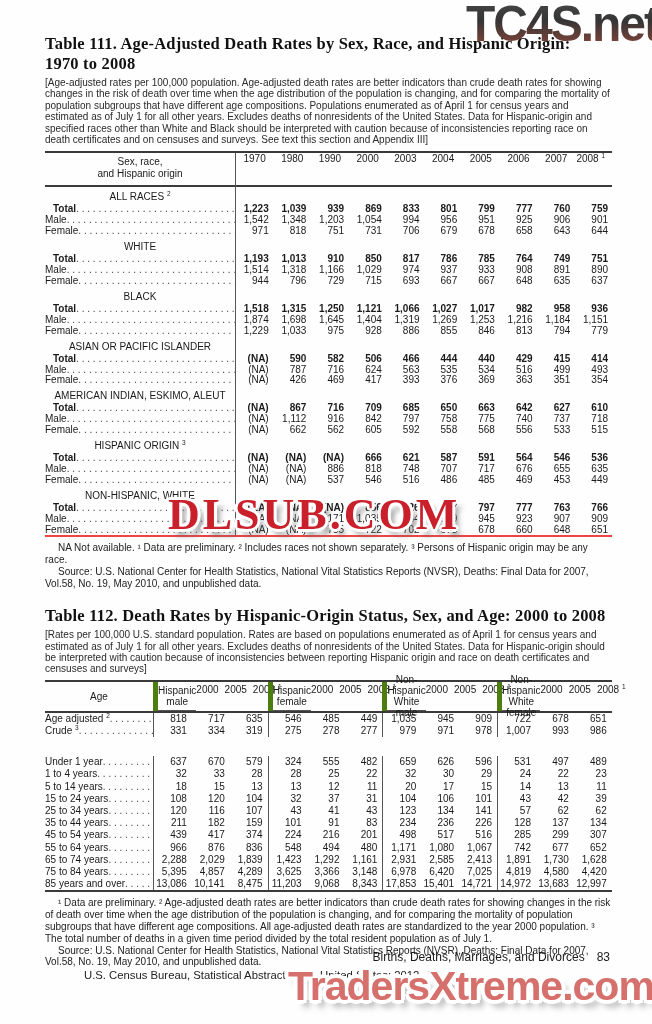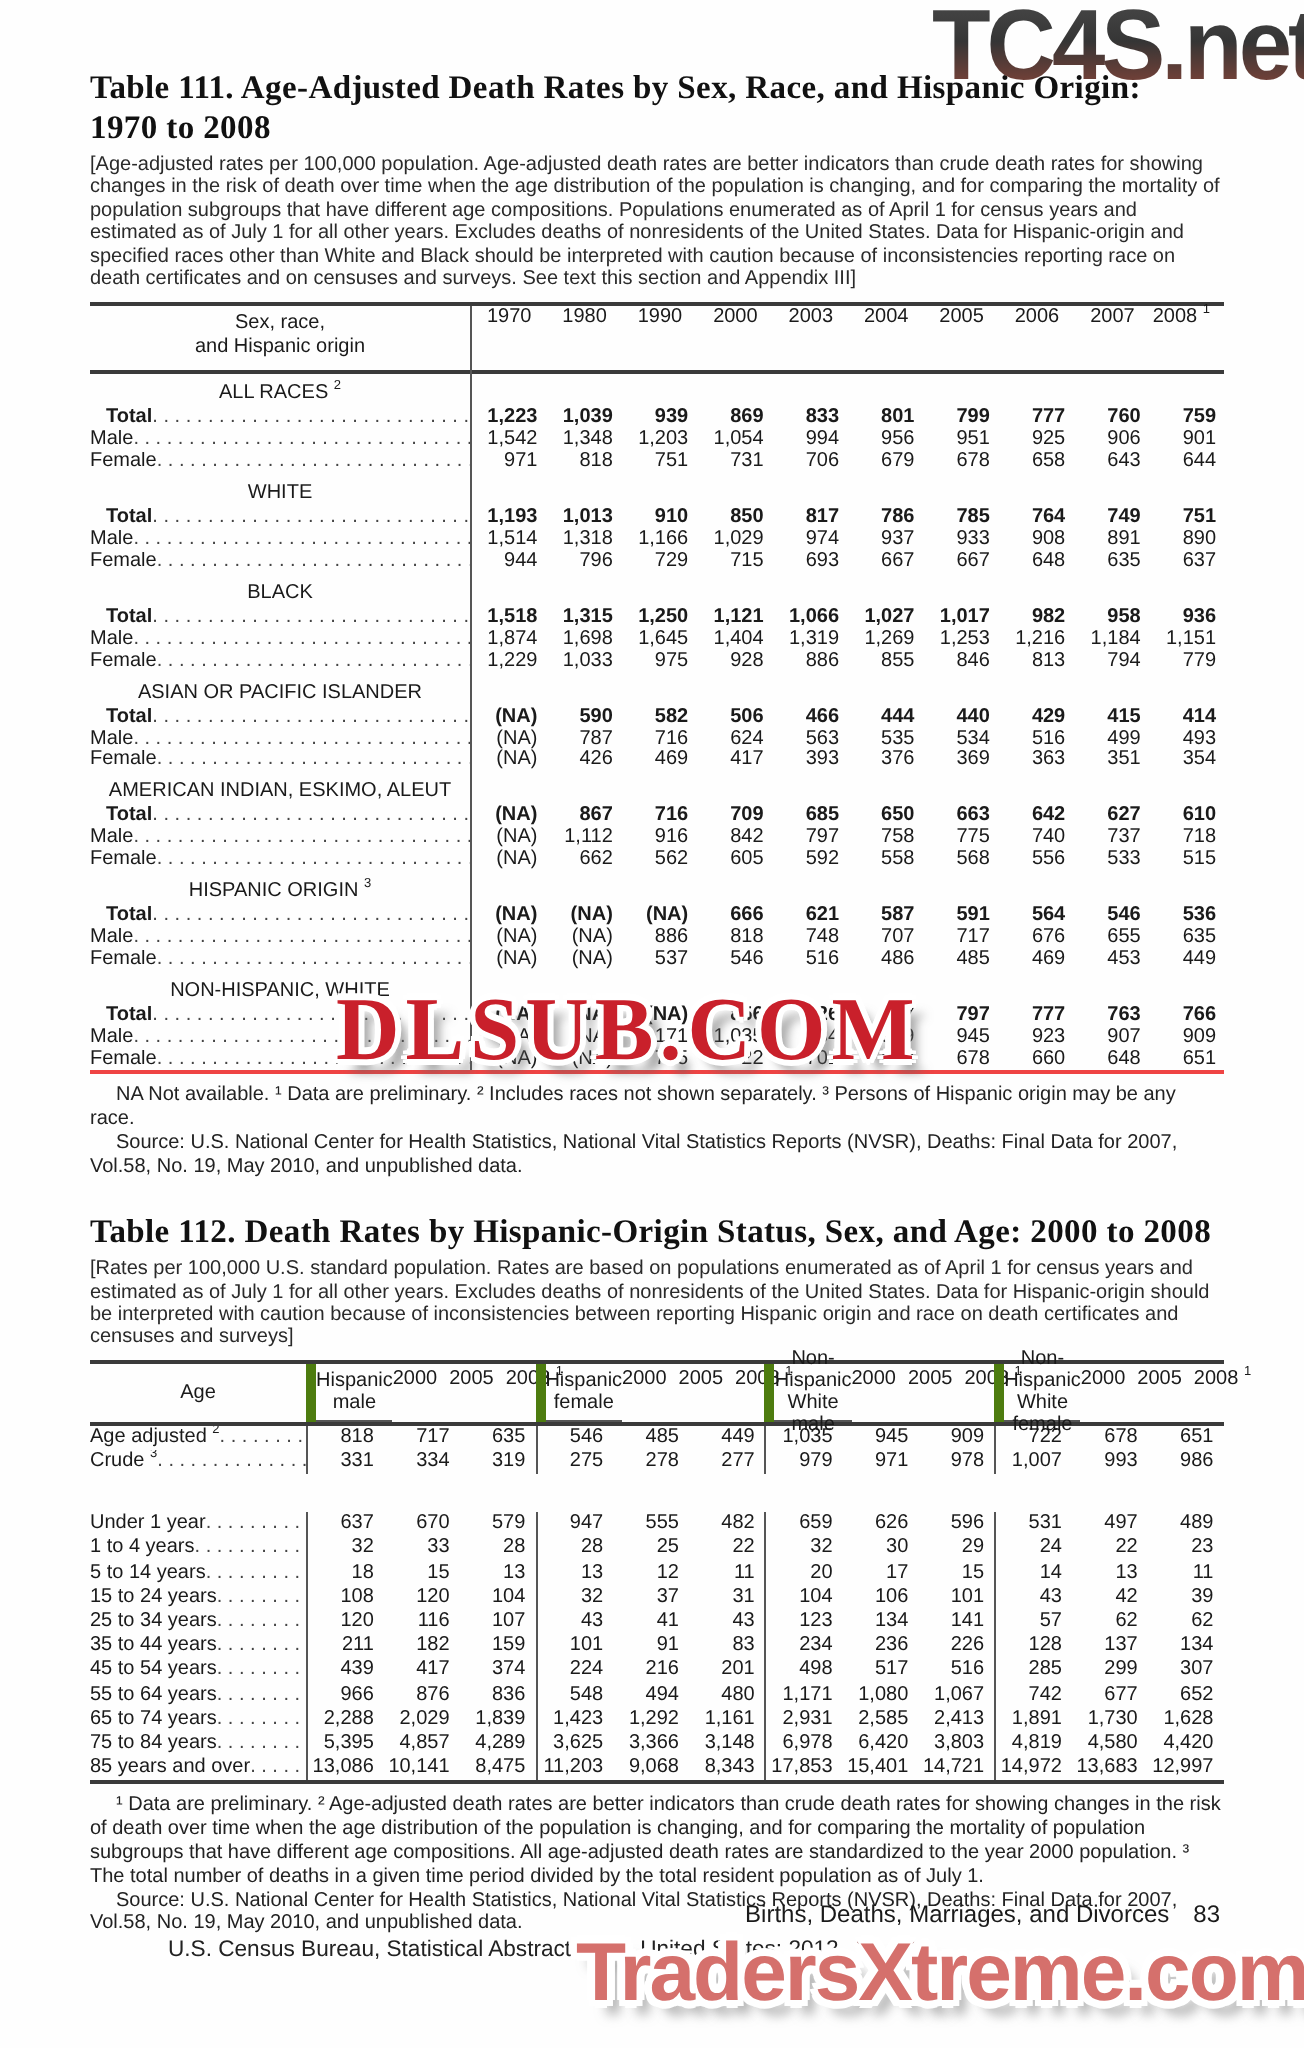--- a/index.html
+++ b/index.html
@@ -601,21 +601,21 @@
               <div class="lbl2">
                 <span class="lt">Under 1 year</span>
                 <span class="dots"></span>
               </div>
               <div class="grp2">
                 <div class="val2">637</div>
                 <div class="val2">670</div>
                 <div class="val2">579</div>
               </div>
               <div class="grp2">
-                <div class="val2">947</div>
+                <div class="val2">324</div>
                 <div class="val2">555</div>
                 <div class="val2">482</div>
               </div>
               <div class="grp2">
                 <div class="val2">659</div>
                 <div class="val2">626</div>
                 <div class="val2">596</div>
               </div>
               <div class="grp2">
                 <div class="val2">531</div>
@@ -842,21 +842,21 @@
                 <div class="val2">4,289</div>
               </div>
               <div class="grp2">
                 <div class="val2">3,625</div>
                 <div class="val2">3,366</div>
                 <div class="val2">3,148</div>
               </div>
               <div class="grp2">
                 <div class="val2">6,978</div>
                 <div class="val2">6,420</div>
-                <div class="val2">3,803</div>
+                <div class="val2">7,025</div>
               </div>
               <div class="grp2">
                 <div class="val2">4,819</div>
                 <div class="val2">4,580</div>
                 <div class="val2">4,420</div>
               </div>
             </div>
             <div class="trow2">
               <div class="lbl2">
                 <span class="lt">85 years and over</span>

